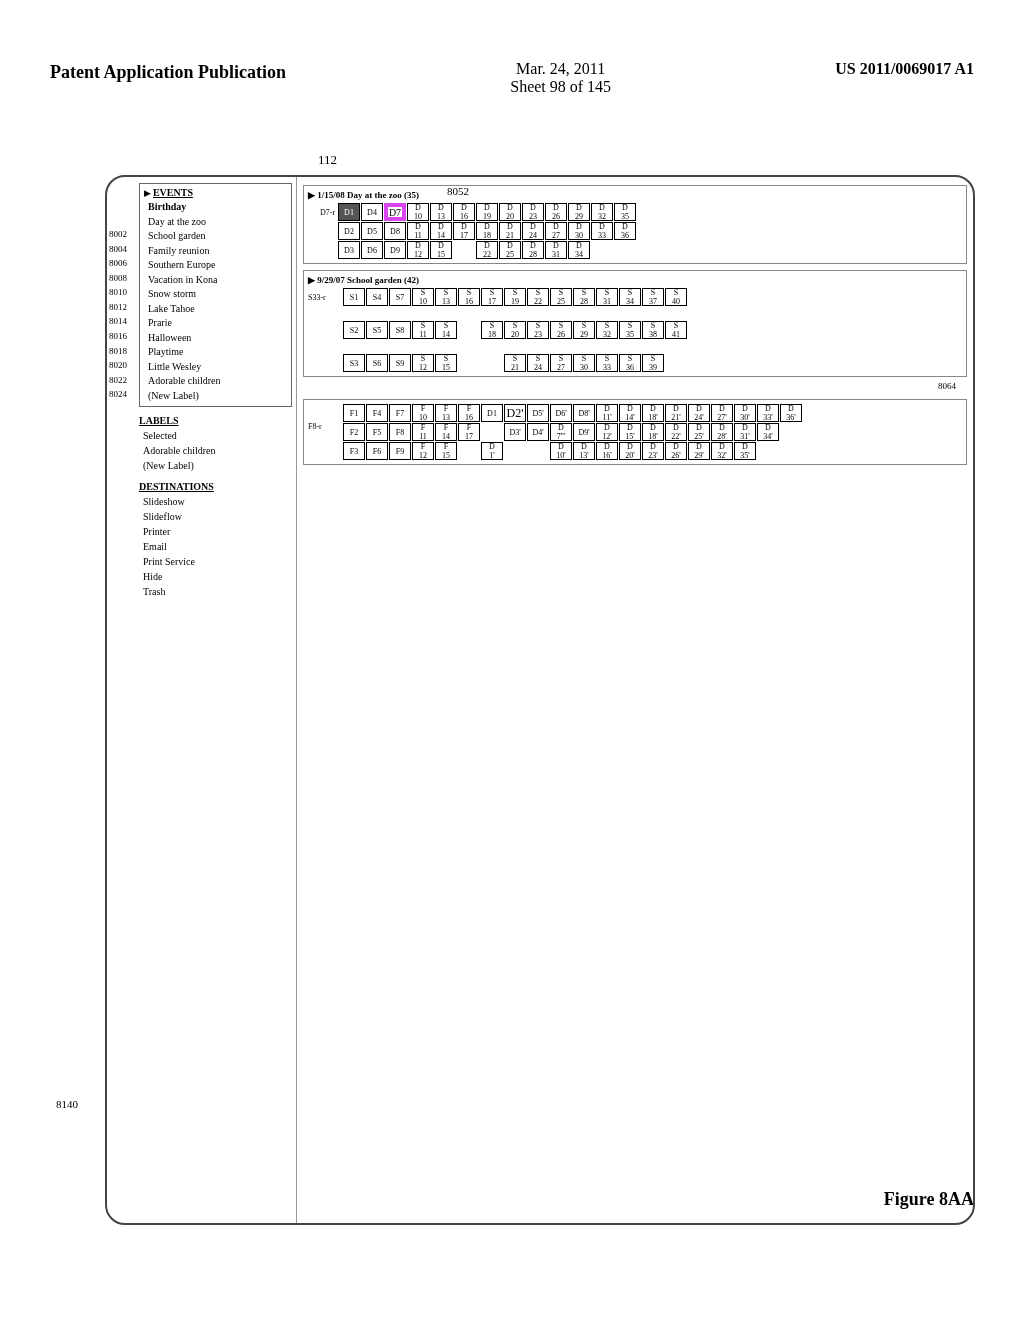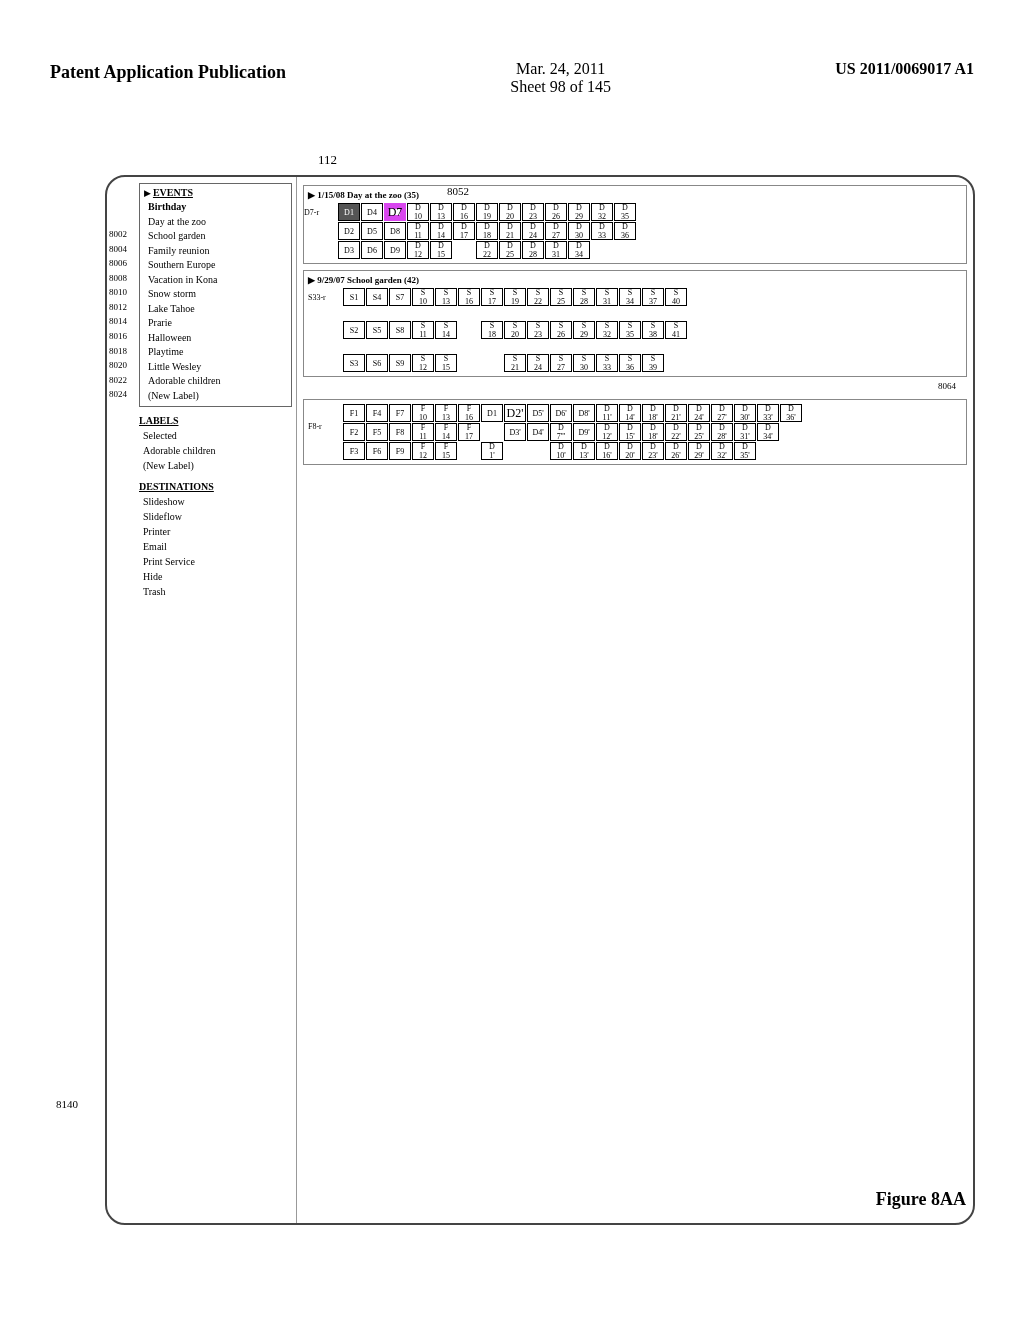--- a/index.html
+++ b/index.html
@@ -83,21 +83,21 @@
 <div class="main-content">
 
   <div class="ref-112" style="position:absolute;top:2px;left:268px;font-size:13px;">
     <span>112</span>
   </div>
 
   <div style="position:absolute;bottom:160px;left:6px;font-size:11px;">
     <span>8140</span>
   </div>
 
-  <div class="figure-label" style="position:absolute;right:8px;bottom:60px;">
+  <div class="figure-label" style="position:absolute;right:0px;bottom:60px;">
     <span>Figure 8AA</span>
   </div>
 
   <div style="position:absolute;top:25px;left:55px;width:870px;height:1050px;border:2px solid #444;border-radius:20px;display:flex;flex-direction:row;overflow:hidden;">
 
     <div style="width:190px;border-right:1px solid #999;display:flex;flex-direction:column;padding:6px 4px 4px 4px;font-size:10.5px;position:relative;overflow:hidden;">
 
       <div style="position:absolute;left:2px;top:50px;font-size:9px;line-height:1.62;">
         <div>8002</div>
         <div>8004</div>
@@ -156,32 +156,32 @@
 
     <div style="flex:1;display:flex;flex-direction:column;padding:8px 6px;overflow:hidden;position:relative;">
 
       <div style="position:absolute;top:8px;left:150px;font-size:11px;">
         <span>8052</span>
       </div>
 
       <div style="border:1px solid #888;padding:4px;margin-bottom:6px;position:relative;">
         <div style="font-size:9px;font-weight:bold;margin-bottom:3px;">▶ 1/15/08 Day at the zoo (35)</div>
 
-        <div style="position:absolute;left:0;top:22px;font-size:8px;">D7-r</div>
+        <div style="position:absolute;left:16px;top:22px;font-size:8px;">D7-r</div>
 
         <div style="display:flex;flex-direction:column;gap:1px;margin-left:30px;">
 
           <div style="display:flex;flex-direction:row;gap:1px;align-items:center;">
             <div style="border:1px solid #000;width:22px;height:18px;display:flex;flex-direction:column;align-items:center;justify-content:center;font-size:8px;background:#555;color:#fff;">
                 <span>D1</span>
               </div>
             <div style="border:1px solid #000;width:22px;height:18px;display:flex;flex-direction:column;align-items:center;justify-content:center;font-size:8px;">
                 <span>D4</span>
               </div>
-            <div style="border:6px solid #d946ef;width:22px;height:18px;display:flex;flex-direction:column;align-items:center;justify-content:center;font-size:12px;">
+            <div style="border:4px solid #d946ef;width:22px;height:18px;display:flex;flex-direction:column;align-items:center;justify-content:center;font-size:10px;">
                 <span>D7</span>
               </div>
             <div style="border:1px solid #000;width:22px;height:18px;display:flex;flex-direction:column;align-items:center;justify-content:center;font-size:8px;">
                 <span>D</span>
                 <span>10</span>
               </div>
             <div style="border:1px solid #000;width:22px;height:18px;display:flex;flex-direction:column;align-items:center;justify-content:center;font-size:8px;">
                 <span>D</span>
                 <span>13</span>
               </div>

